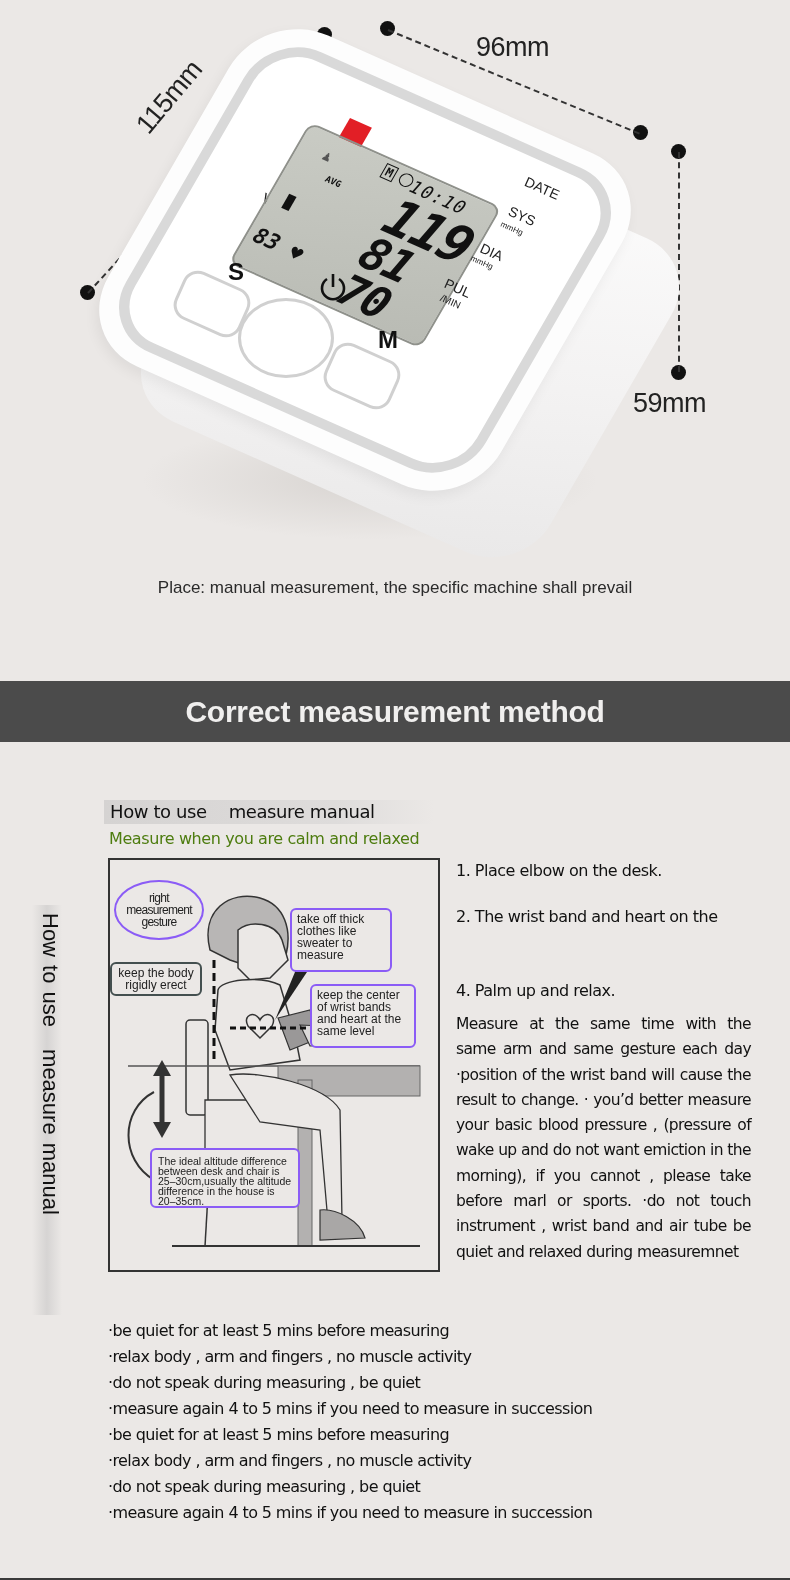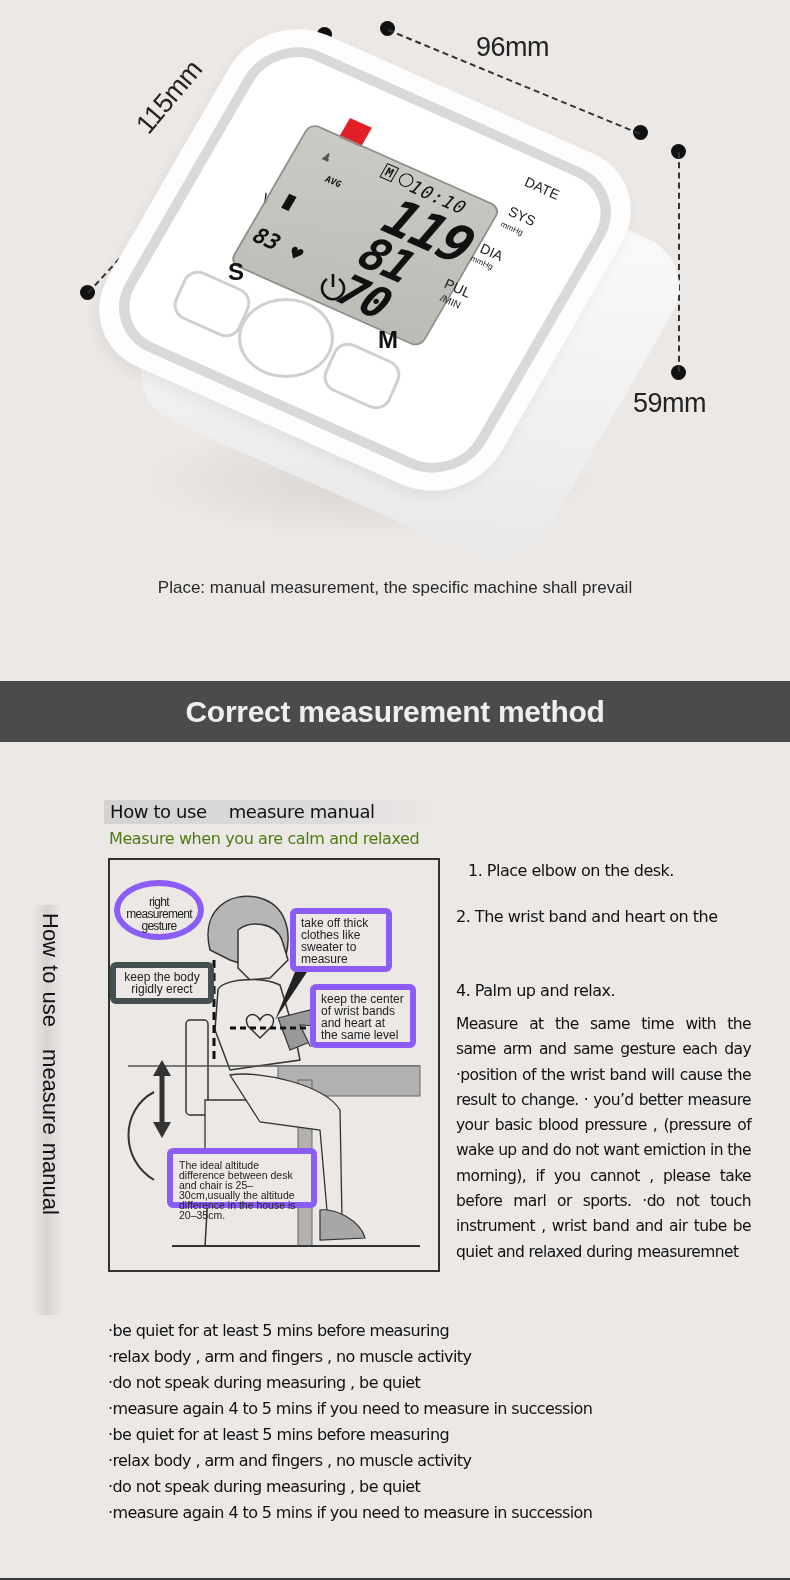--- a/index.html
+++ b/index.html
@@ -63,31 +63,31 @@
   .vertical-tab { position: absolute; left: 32px; top: 905px; width: 30px; height: 410px; background: linear-gradient(90deg, #ebe8e6 0%, #d6d4d3 50%, #ebe8e6 100%); }
   .vertical-text { position: absolute; left: 63px; top: 913px; transform: rotate(90deg); transform-origin: left top; font-size: 22px; color: #111; white-space: nowrap; word-spacing: 2px; }
   .vt-gap { display: inline-block; width: 22px; }
 
   .howto-header { position: absolute; left: 104px; top: 800px; width: 330px; height: 24px; background: linear-gradient(90deg, #d5d3d2 0%, #dedcdb 70%, #ebe8e6 100%); }
   .howto-header-text { position: absolute; left: 110px; top: 801px; font-size: 18px; color: #111; font-family: "DejaVu Sans", sans-serif; letter-spacing: -0.4px; }
   .howto-header-gap { display: inline-block; width: 22px; }
   .subhead { position: absolute; left: 109px; top: 829px; font-size: 16px; color: #4d7c0f; font-family: "DejaVu Sans", sans-serif; letter-spacing: -0.4px; }
 
   .illustration { position: absolute; left: 108px; top: 858px; width: 332px; height: 414px; border: 2px solid #333; background: #ebe8e6; overflow: hidden; }
-  .callout { position: absolute; font-family: "Liberation Sans", sans-serif; font-size: 12px; line-height: 12px; color: #222; background: #ebe8e6; border: 6px solid #8b5cf6; border-radius: 6px; padding: 3px 5px; }
+  .callout { position: absolute; font-family: "Liberation Sans", sans-serif; font-size: 12px; line-height: 12px; color: #222; background: #ebe8e6; border: 2px solid #8b5cf6; border-radius: 6px; padding: 3px 5px; }
   .callout-ellipse { border-radius: 50%; text-align: center; padding: 10px 4px; letter-spacing: -0.7px; }
-  .callout-body { left: 0; top: 102px; width: 104px; text-align: center; border-color: #445050; }
+  .callout-body { left: 0; top: 102px; width: 92px; text-align: center; border-color: #445050; }
   .callout-ellipse-pos { left: 4px; top: 20px; width: 90px; height: 60px; }
   .callout-clothes { left: 180px; top: 48px; width: 102px; height: 64px; }
   .callout-wrist { left: 200px; top: 124px; width: 106px; height: 64px; }
-  .callout-altitude { left: 40px; top: 288px; width: 150px; height: 60px; font-size: 10.5px; line-height: 10px; padding: 6px 6px; margin-left: 17px; }
+  .callout-altitude { left: 40px; top: 288px; width: 150px; height: 60px; font-size: 10.5px; line-height: 10px; padding: 6px 6px; }
 
   .steps { position: absolute; left: 456px; top: 858px; width: 300px; font-family: "DejaVu Sans", sans-serif; font-size: 16px; color: #111; letter-spacing: -0.5px; }
   .step { position: absolute; left: 0; line-height: 25px; }
-  .step-1 { top: 0; margin-left: 12px; }
+  .step-1 { top: 0; }
   .step-2 { top: 46px; }
   .step-2 .indent { padding-left: 16px; display: block; }
   .step-3 { top: 120px; }
 
   .para { position: absolute; left: 456px; width: 295px; font-family: "DejaVu Sans", sans-serif; font-size: 15.5px; line-height: 25.3px; color: #111; text-align: justify; letter-spacing: -0.6px; }
   .para-a { top: 1012px; }
 
   .bullets { position: absolute; left: 108px; top: 1318px; font-family: "DejaVu Sans", sans-serif; font-size: 16px; line-height: 26px; color: #111; letter-spacing: -0.6px; }
   .bullet { white-space: nowrap; }
 

